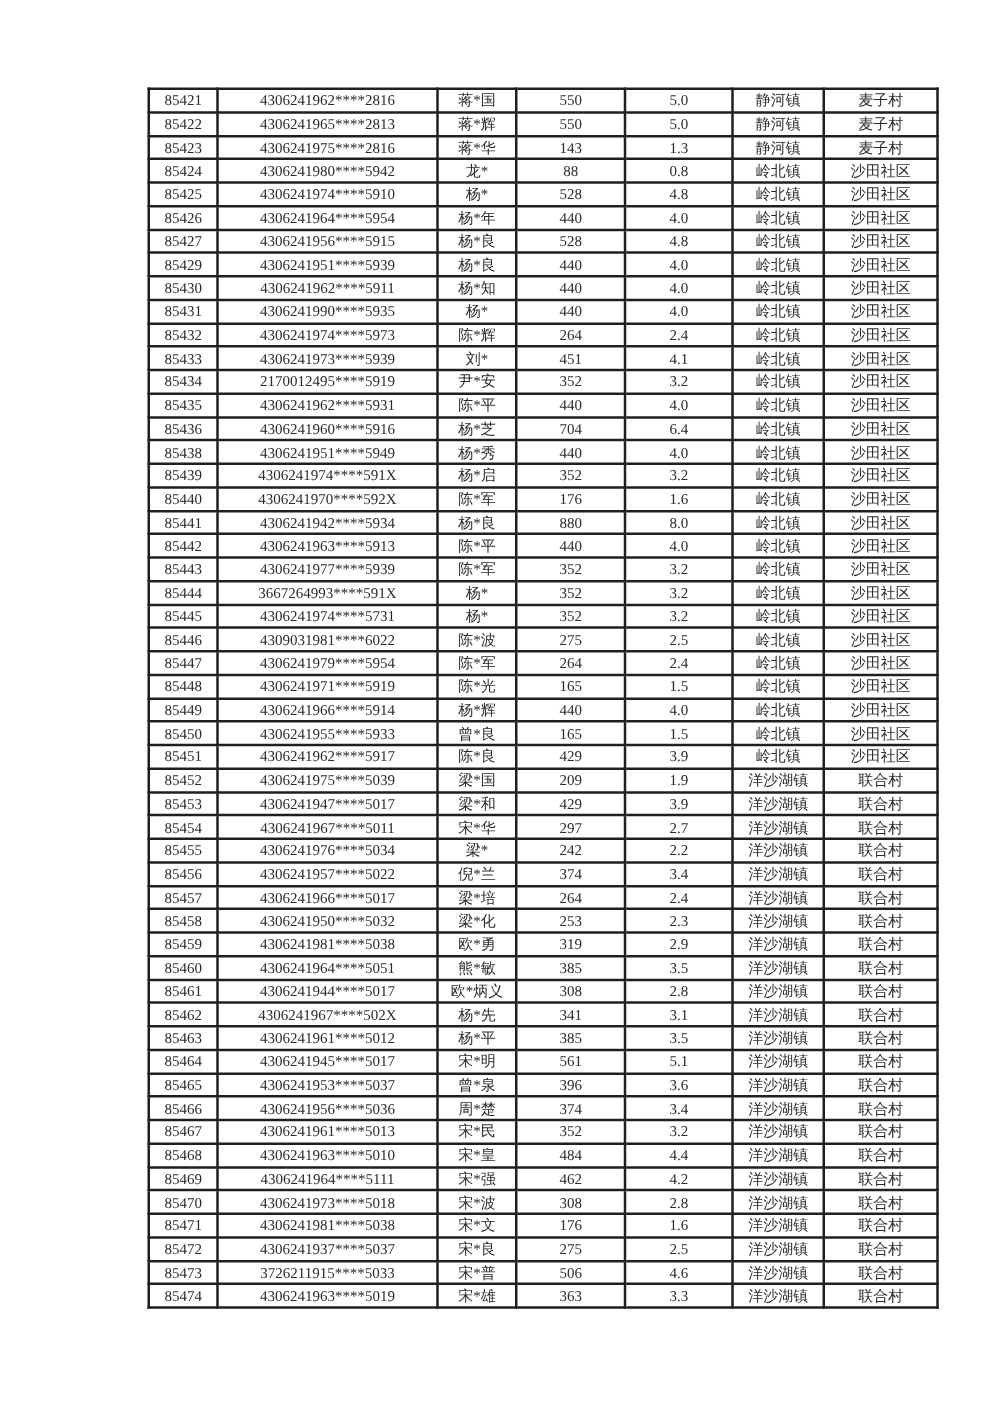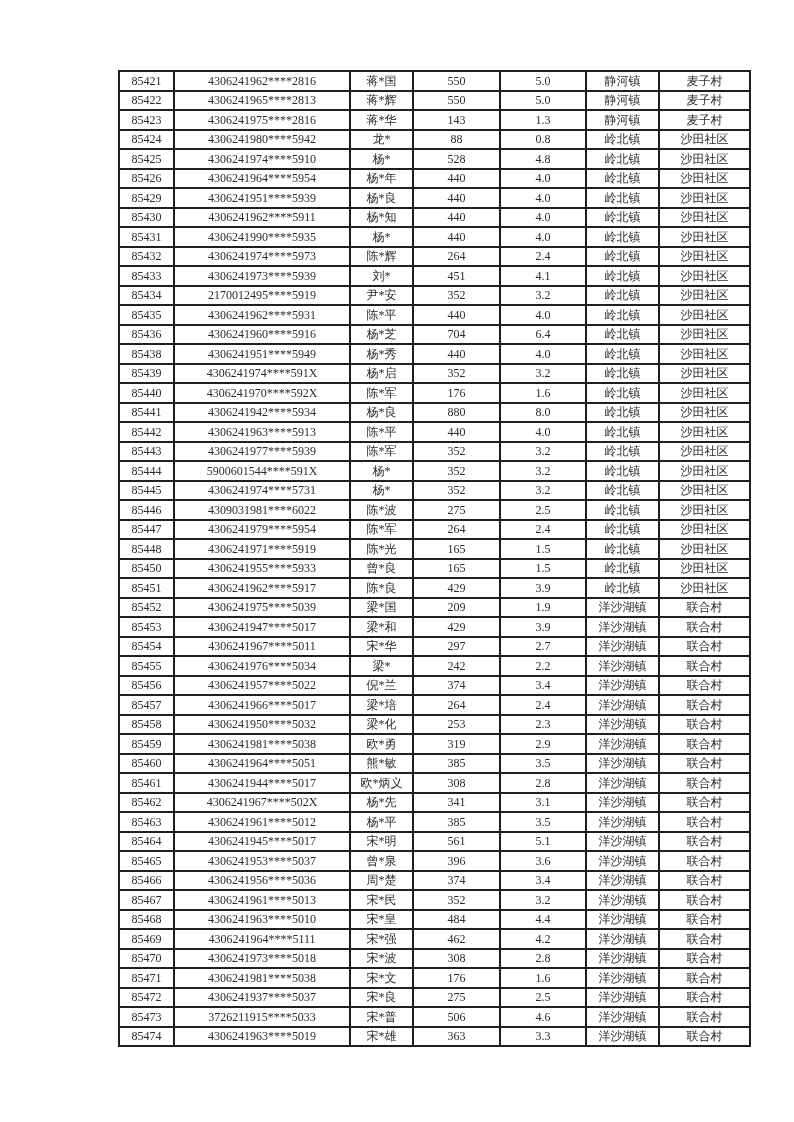--- a/index.html
+++ b/index.html
@@ -100,20 +100,29 @@
         <tr>
           <td>85426</td>
           <td>4306241964****5954</td>
           <td>杨*年</td>
           <td>440</td>
           <td>4.0</td>
           <td>岭北镇</td>
           <td>沙田社区</td>
         </tr>
         <tr>
+          <td>85427</td>
+          <td>4306241956****5915</td>
+          <td>杨*良</td>
+          <td>528</td>
+          <td>4.8</td>
+          <td>岭北镇</td>
+          <td>沙田社区</td>
+        </tr>
+        <tr>
           <td>85429</td>
           <td>4306241951****5939</td>
           <td>杨*良</td>
           <td>440</td>
           <td>4.0</td>
           <td>岭北镇</td>
           <td>沙田社区</td>
         </tr>
         <tr>
           <td>85430</td>
@@ -227,21 +236,21 @@
           <td>85443</td>
           <td>4306241977****5939</td>
           <td>陈*军</td>
           <td>352</td>
           <td>3.2</td>
           <td>岭北镇</td>
           <td>沙田社区</td>
         </tr>
         <tr>
           <td>85444</td>
-          <td>5900601544****591X</td>
+          <td>3667264993****591X</td>
           <td>杨*</td>
           <td>352</td>
           <td>3.2</td>
           <td>岭北镇</td>
           <td>沙田社区</td>
         </tr>
         <tr>
           <td>85445</td>
           <td>4306241974****5731</td>
           <td>杨*</td>
@@ -271,20 +280,29 @@
         <tr>
           <td>85448</td>
           <td>4306241971****5919</td>
           <td>陈*光</td>
           <td>165</td>
           <td>1.5</td>
           <td>岭北镇</td>
           <td>沙田社区</td>
         </tr>
         <tr>
+          <td>85449</td>
+          <td>4306241966****5914</td>
+          <td>杨*辉</td>
+          <td>440</td>
+          <td>4.0</td>
+          <td>岭北镇</td>
+          <td>沙田社区</td>
+        </tr>
+        <tr>
           <td>85450</td>
           <td>4306241955****5933</td>
           <td>曾*良</td>
           <td>165</td>
           <td>1.5</td>
           <td>岭北镇</td>
           <td>沙田社区</td>
         </tr>
         <tr>
           <td>85451</td>

